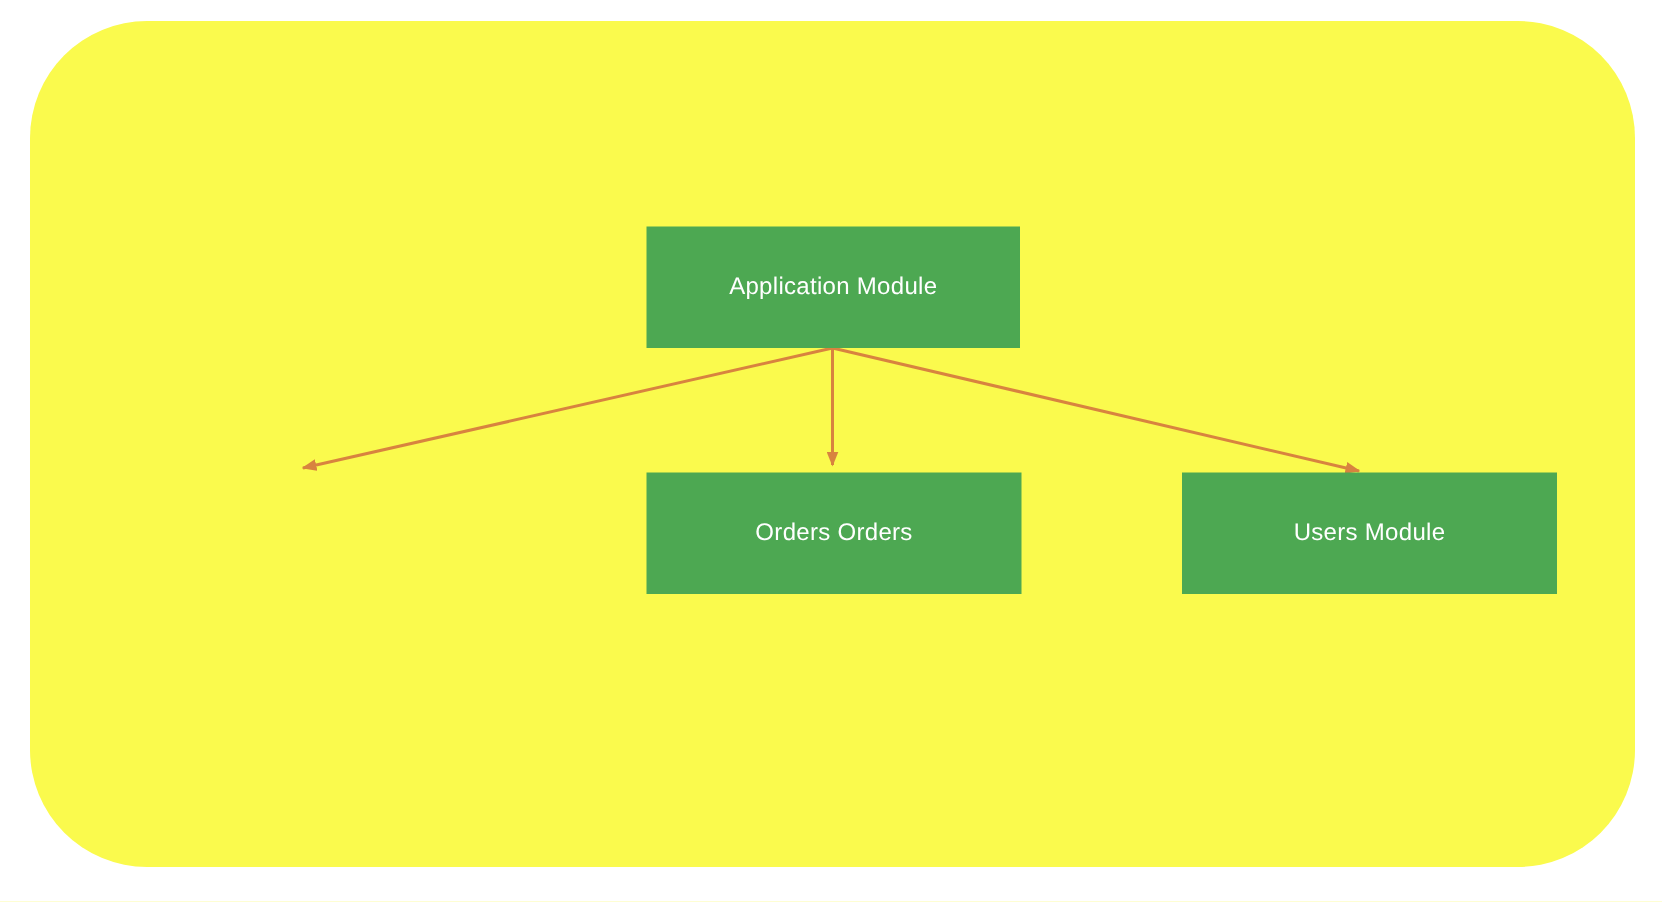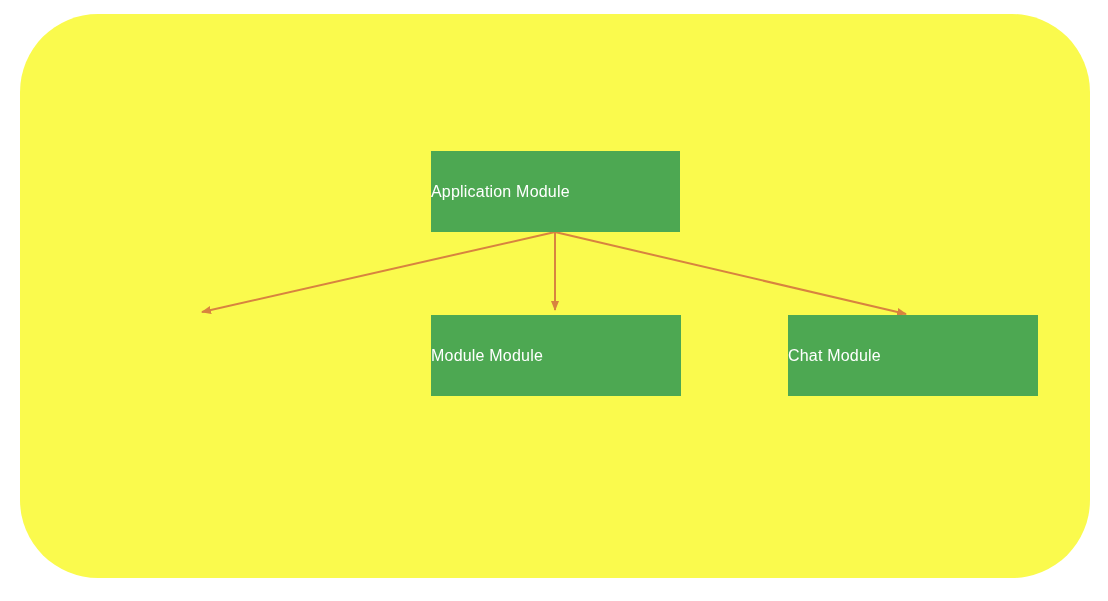--- a/index.html
+++ b/index.html
@@ -40,20 +40,21 @@
   .edges-layer marker path {
     fill: var(--arrow);
   }
   .node {
     position: absolute;
     width: 250px; height: 81px;
     background: var(--node-bg);
     color: var(--node-text);
     display: flex;
     align-items: center;
+    justify-content: center;
     font-size: 16px;
     letter-spacing: 0.2px;
   }
   .node-application { left: 431px; top: 151px; width: 249px; }
   .node-users       { left: 71px;  top: 315px; }
   .node-orders      { left: 431px; top: 315px; }
   .node-chat        { left: 788px; top: 315px; }
 </style>
 </head>
 <body>
@@ -72,20 +73,20 @@
     <line x1="555" y1="232" x2="555" y2="310" marker-end="url(#ah)"></line>
     <line x1="555" y1="232" x2="906" y2="314" marker-end="url(#ah)"></line>
   </svg>
 
   <div class="node node-application">
     <span>Application Module</span>
   </div>
 
 
   <div class="node node-orders">
-    <span>Module Module</span>
+    <span>Orders Orders</span>
   </div>
 
   <div class="node node-chat">
-    <span>Chat Module</span>
+    <span>Users Module</span>
   </div>
 
 </div>
 
 </body></html>

